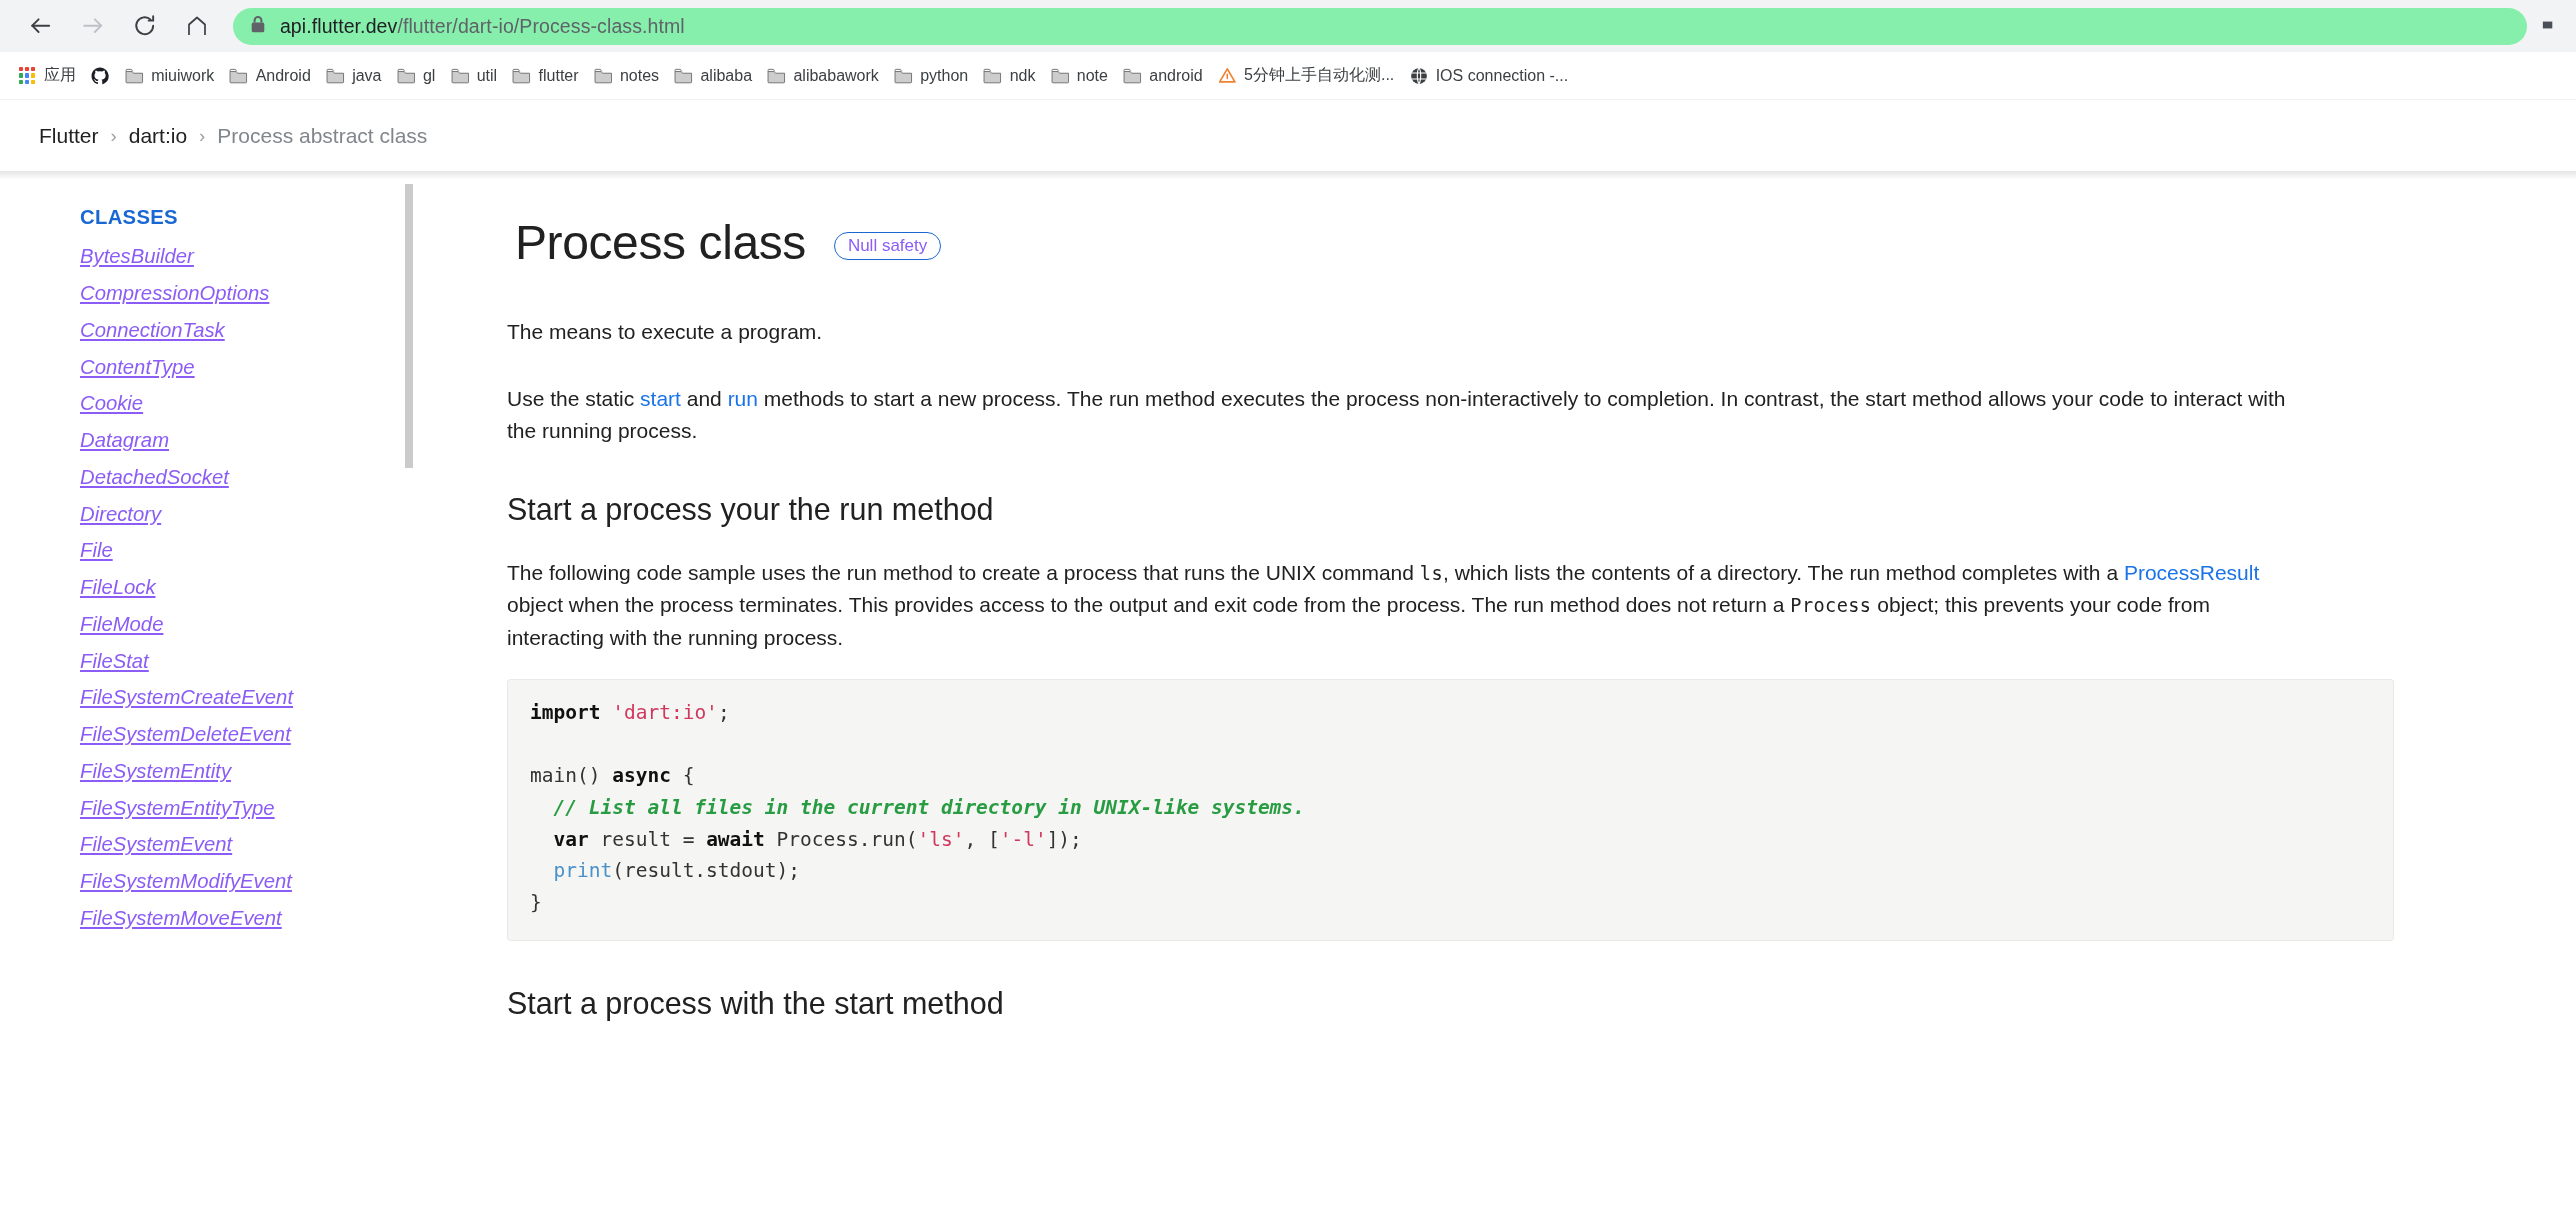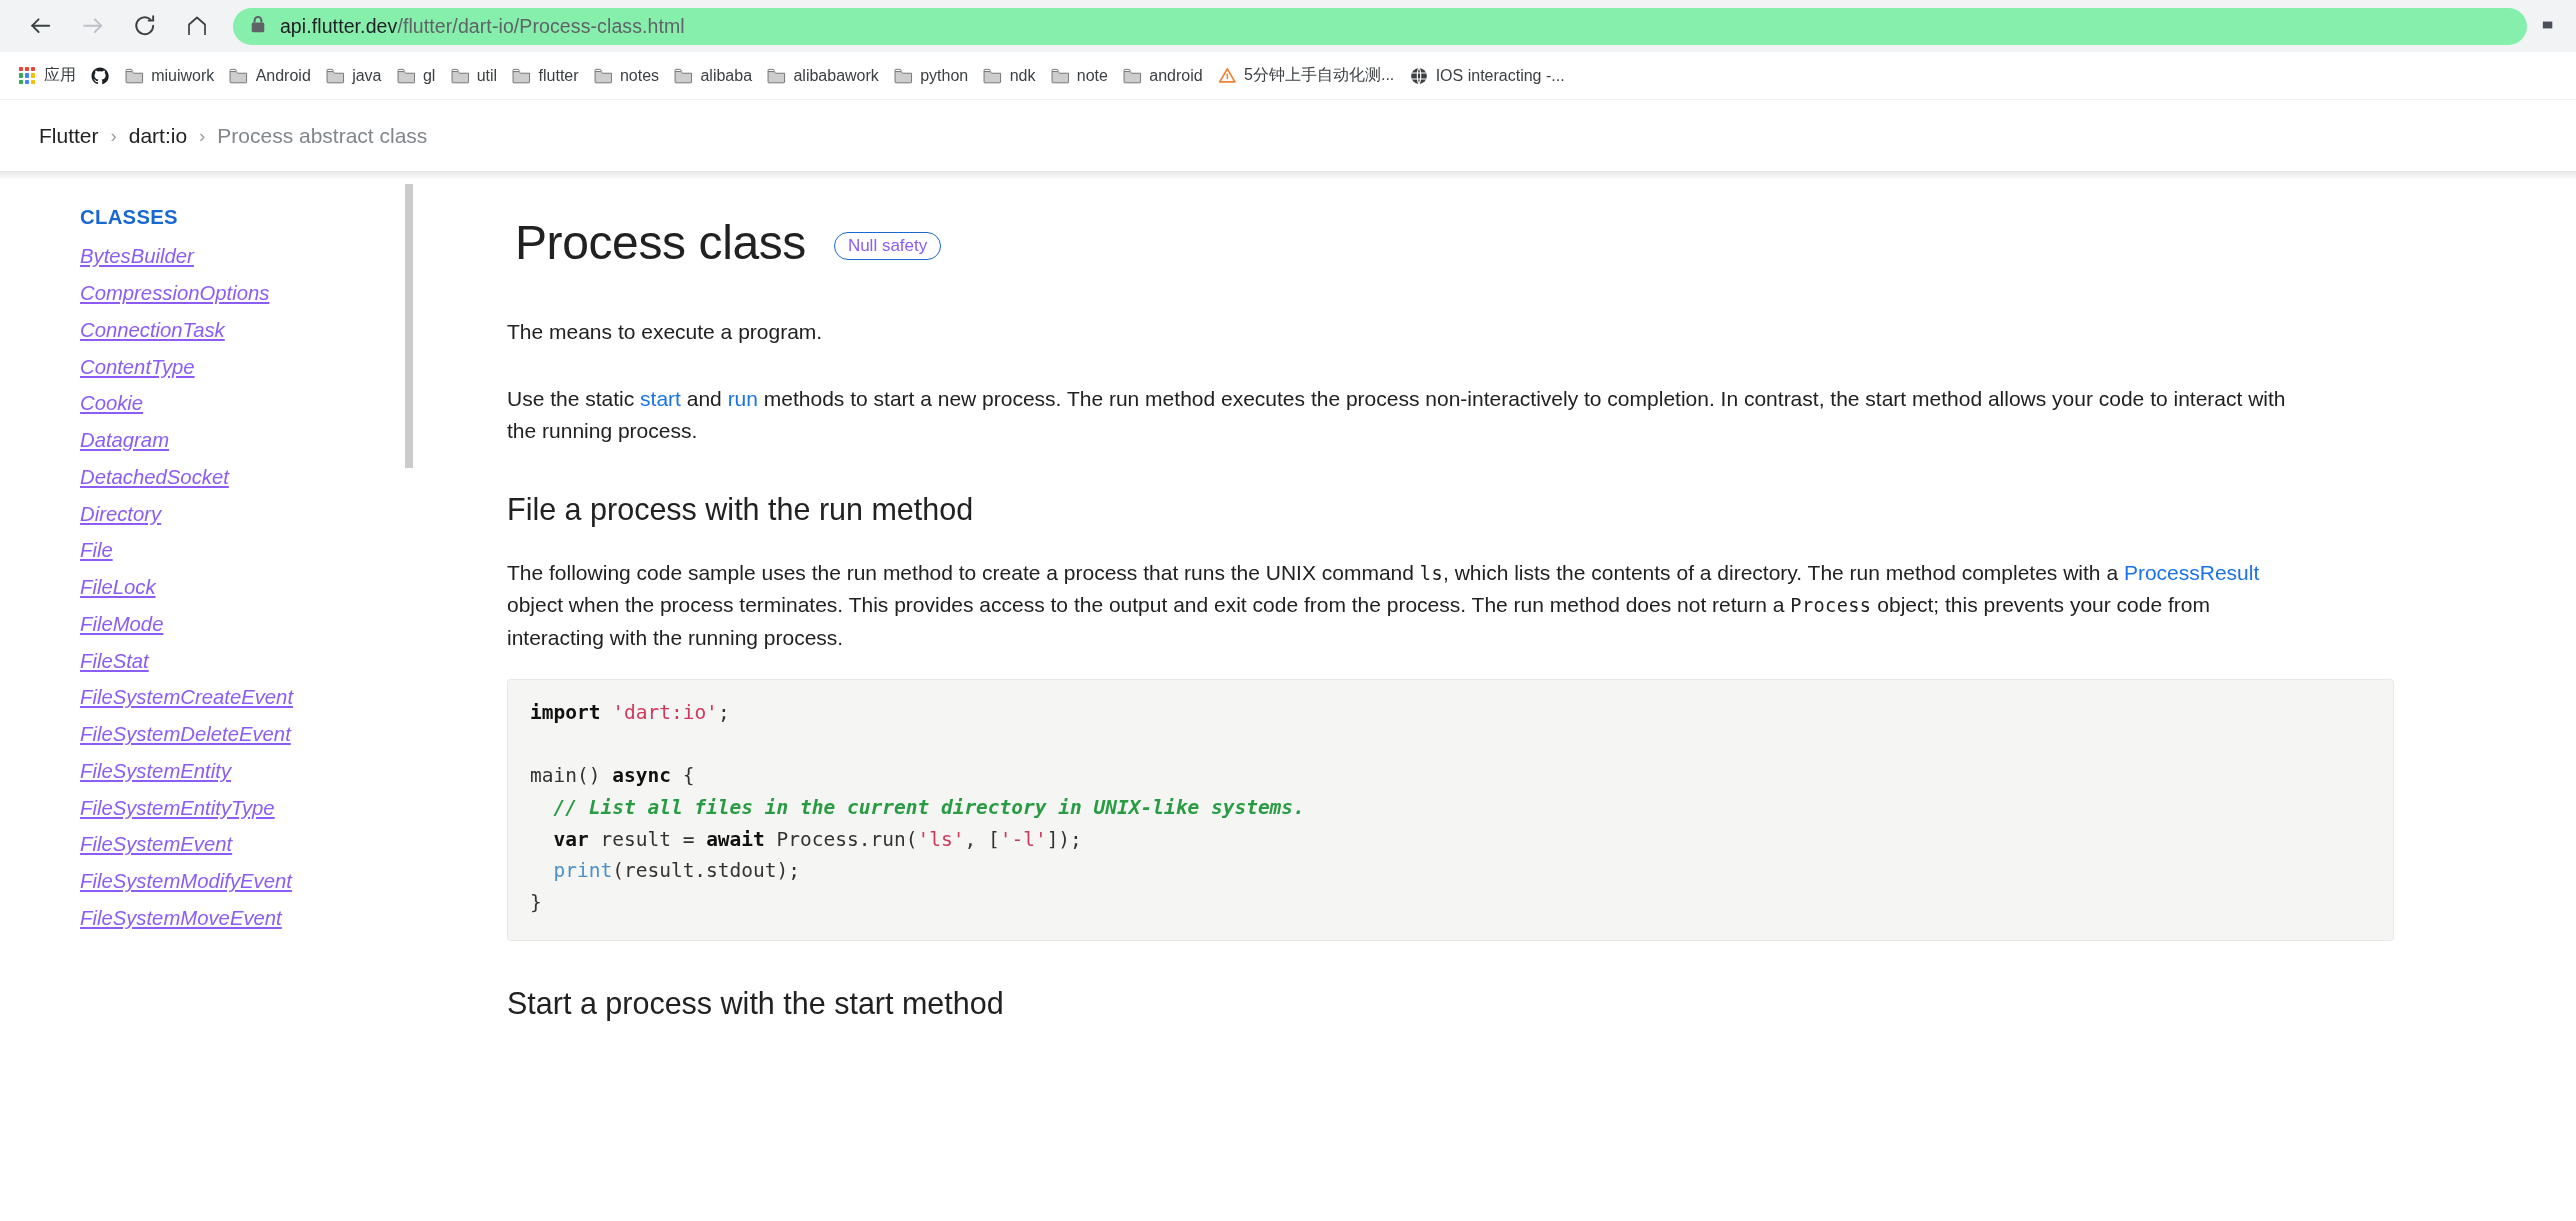--- a/index.html
+++ b/index.html
@@ -466,21 +466,21 @@
       </span>
       <span class="bm-label">5分钟上手自动化测...</span>
     </div>
     <div class="bm-item">
       <span class="bm-ico">
         <svg width="18" height="18" viewBox="0 0 24 24">
           <circle cx="12" cy="12" r="10.5" fill="#3c4043"></circle>
           <path d="M12 1.5c3 3 3 16.5 0 21M12 1.5c-3 3-3 16.5 0 21M2 8h20M2 16h20" fill="none" stroke="#fff" stroke-width="1.5"></path>
         </svg>
       </span>
-      <span class="bm-label">IOS interacting -...</span>
+      <span class="bm-label">IOS connection -...</span>
     </div>
   </div>
 
 <div class="crumb-strip">
   <a href="#">Flutter</a>
   <span class="crumb-sep">›</span>
   <a href="#">dart:io</a>
   <span class="crumb-sep">›</span>
   <span class="crumb-current">Process abstract class</span>
 </div>
@@ -521,21 +521,21 @@
 
     <div class="title-row">
       <h1 class="page-title">Process class</h1>
       <span class="badge-null-safety">Null safety</span>
     </div>
 
     <p class="body-text lead">The means to execute a program.</p>
 
     <p class="body-text"><span>Use the static </span><a class="inline-link" href="#">start</a><span> and </span><a class="inline-link" href="#">run</a><span> methods to start a new process. The run method executes the process non-interactively to completion. In contrast, the start method allows your code to interact with the running process.</span></p>
 
-    <h2 class="section-heading">File a process with the run method</h2>
+    <h2 class="section-heading">Start a process your the run method</h2>
 
     <p class="body-text"><span>The following code sample uses the run method to create a process that runs the UNIX command </span><code class="inline-code">ls</code><span>, which lists the contents of a directory. The run method completes with a </span><a class="inline-link" href="#">ProcessResult</a><span> object when the process terminates. This provides access to the output and exit code from the process. The run method does not return a </span><code class="inline-code">Process</code><span> object; this prevents your code from interacting with the running process.</span></p>
 
     <div class="code-block">
       <pre><span class="tok-kw">import</span> <span class="tok-str">'dart:io'</span><span class="tok-pl">;</span>
 
 <span class="tok-pl">main() </span><span class="tok-kw">async</span><span class="tok-pl"> {</span>
   <span class="tok-com">// List all files in the current directory in UNIX-like systems.</span>
   <span class="tok-kw">var</span><span class="tok-pl"> result = </span><span class="tok-kw">await</span><span class="tok-pl"> Process.run(</span><span class="tok-str">'ls'</span><span class="tok-pl">, [</span><span class="tok-str">'-l'</span><span class="tok-pl">]);</span>
   <span class="tok-fn">print</span><span class="tok-pl">(result.stdout);</span>

